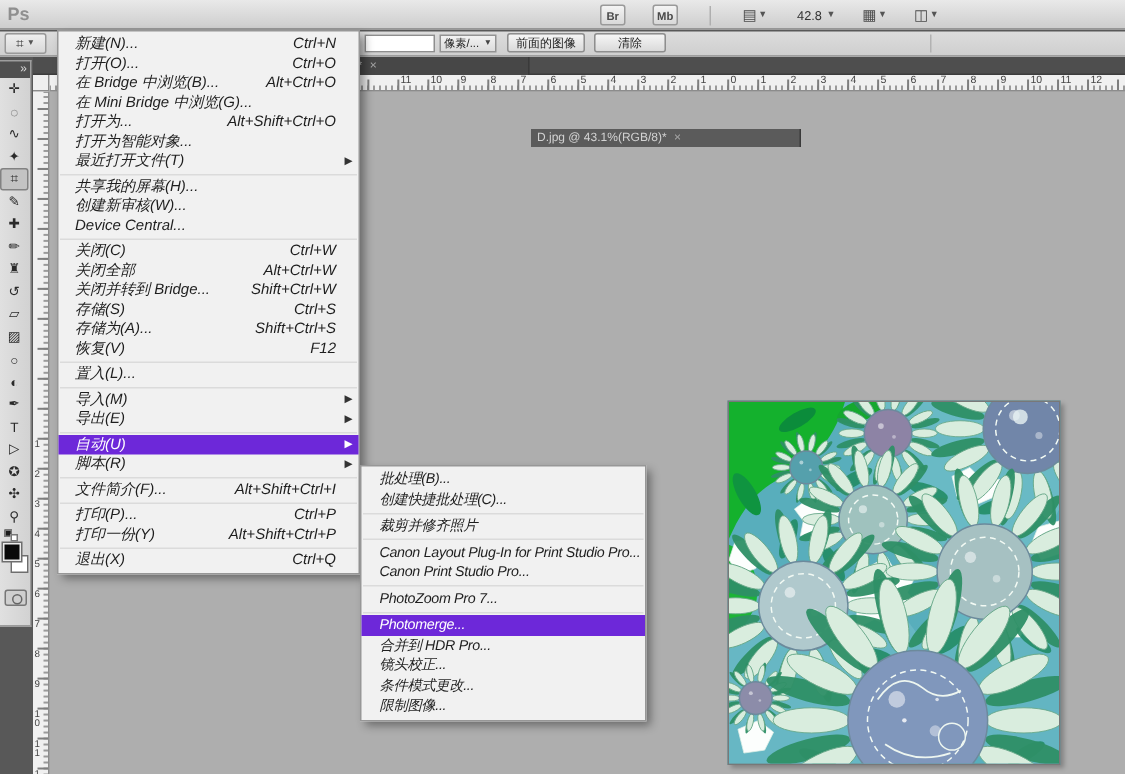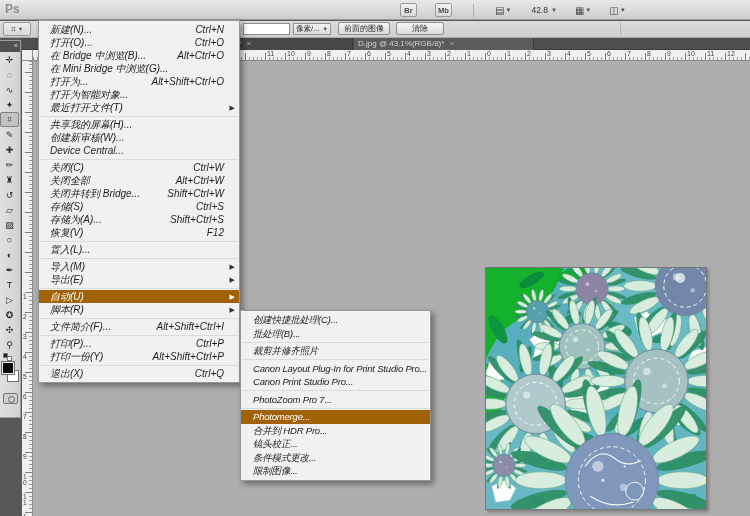--- a/index.html
+++ b/index.html
@@ -41,21 +41,21 @@
             background:linear-gradient(#F6F6F6,#DADADA); font-size:8px; color:#1e1e1e;
             display:flex; align-items:center; justify-content:center; }
   .ob-front { left:338px; width:52px; } .ob-clear { left:396px; width:48px; }
   .ob-sep { position:absolute; left:620px; top:2px; width:1px; height:12px; background:#B2B2B2; }
 
   
   .tabbar { position:absolute; left:22px; top:38px; right:0; height:12px; background:#4E4E4E;
             border-bottom:1px solid #3C3C3C; z-index:5; }
   .tab { position:absolute; top:0; height:12px; font-size:8px; color:#C2C2C2; line-height:12px;
          padding:0 4px; background:#474747; border-right:1px solid #3A3A3A; white-space:nowrap; overflow:hidden; }
-  .tab.active { background:#5B5B5B; color:#D2D2D2; }
+  .tab.active { background:#5B5B5B; color:#D2D2D2;margin-top:48px; }
   .tab .x { margin-left:5px; color:#A9A9A9; font-size:8px; }
 
   
   .ruler-corner { position:absolute; left:22px; top:50px; width:11px; height:11px; background:#EFEFEF;
                   border-right:1px solid #8C8C8C; border-bottom:1px solid #8C8C8C; z-index:4; }
   .hruler { position:absolute; left:33px; top:50px; right:0; height:11px; background:#F0F0F0;
             border-bottom:1px solid #8C8C8C; z-index:4; overflow:hidden; }
   .hruler .minor { position:absolute; left:0; right:0; bottom:0; height:3px;
             background:repeating-linear-gradient(90deg,#9A9A9A 0 1px,transparent 1px 4px); }
   .hruler .major { position:absolute; left:0; right:0; bottom:0; height:7px;
@@ -93,21 +93,21 @@
   
   .popup { position:absolute; background:#F1F1F1; border:1px solid #979797;
            box-shadow:3px 3px 6px rgba(0,0,0,.4); padding:2px 0; }
   .menu-file { left:38px; top:20px; width:202px; z-index:50; }
   .menu-sub { left:240px; top:310px; width:191px; z-index:55; }
   .mi { position:relative; height:13px; line-height:13px; font-size:10px; color:#1E1E1E;
         padding:0 16px 0 11px; white-space:nowrap;font-style:italic; }
   .menu-sub .mi { height:13.5px; line-height:13.5px; font-size:9.5px; letter-spacing:-0.2px; padding-left:12px; }
   .mi .sc { position:absolute; right:15px; top:0; font-size:10px; color:#1E1E1E; }
   .mi .ar { position:absolute; right:4px; top:0; font-size:7px; color:#333; }
-  .mi.hl { background:#a16207; color:#FFFFFF; }
+  .mi.hl { background:#6d28d9; color:#FFFFFF; }
   .mi.hl .sc, .mi.hl .ar { color:#FFFFFF; }
   .mi.disabled { color:#ABABAB; }
   .msep { height:1px; background:#DBDBDB; margin:1.5px 1px; }
 </style>
 </head>
 <body>
 
 <div class="canvas"></div>
 <div class="doc-image">
     <svg id="art" viewBox="0 0 222 243" preserveAspectRatio="none">
@@ -542,22 +542,22 @@
     <div class="mi"><span class="lbl">脚本(R)</span><span class="ar">▶</span></div>
     <div class="msep"></div>
     <div class="mi"><span class="lbl">文件简介(F)...</span><span class="sc">Alt+Shift+Ctrl+I</span></div>
     <div class="msep"></div>
     <div class="mi"><span class="lbl">打印(P)...</span><span class="sc">Ctrl+P</span></div>
     <div class="mi"><span class="lbl">打印一份(Y)</span><span class="sc">Alt+Shift+Ctrl+P</span></div>
     <div class="msep"></div>
     <div class="mi"><span class="lbl">退出(X)</span><span class="sc">Ctrl+Q</span></div>
   </div>
 <div class="popup menu-sub" id="menu-sub">
+    <div class="mi"><span class="lbl">批处理(B)...</span></div>
     <div class="mi"><span class="lbl">创建快捷批处理(C)...</span></div>
-    <div class="mi"><span class="lbl">批处理(B)...</span></div>
     <div class="msep"></div>
     <div class="mi"><span class="lbl">裁剪并修齐照片</span></div>
     <div class="msep"></div>
     <div class="mi"><span class="lbl">Canon Layout Plug-In for Print Studio Pro...</span></div>
     <div class="mi"><span class="lbl">Canon Print Studio Pro...</span></div>
     <div class="msep"></div>
     <div class="mi"><span class="lbl">PhotoZoom Pro 7...</span></div>
     <div class="msep"></div>
     <div class="mi hl"><span class="lbl">Photomerge...</span></div>
     <div class="mi"><span class="lbl">合并到 HDR Pro...</span></div>

